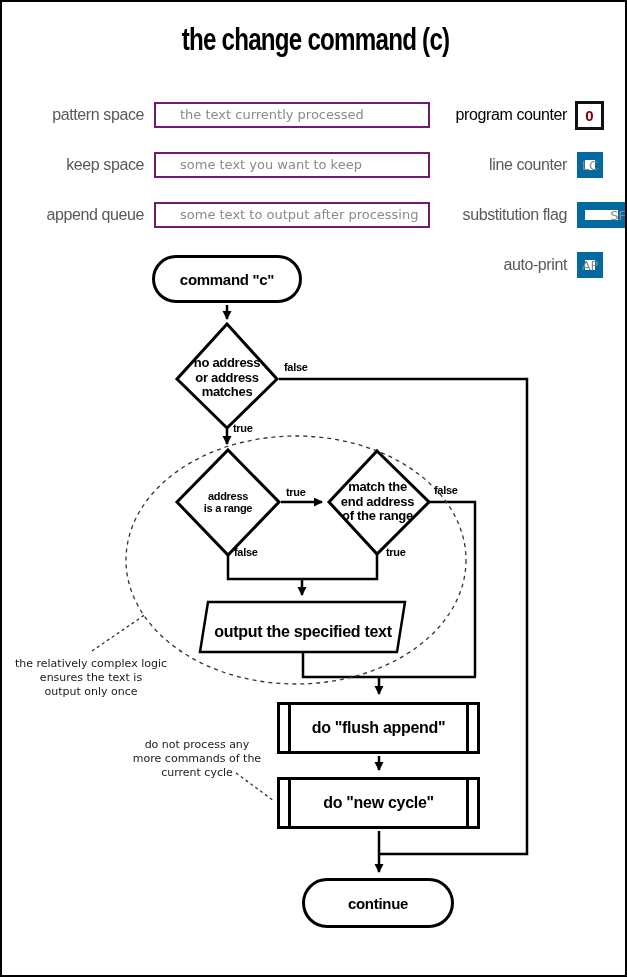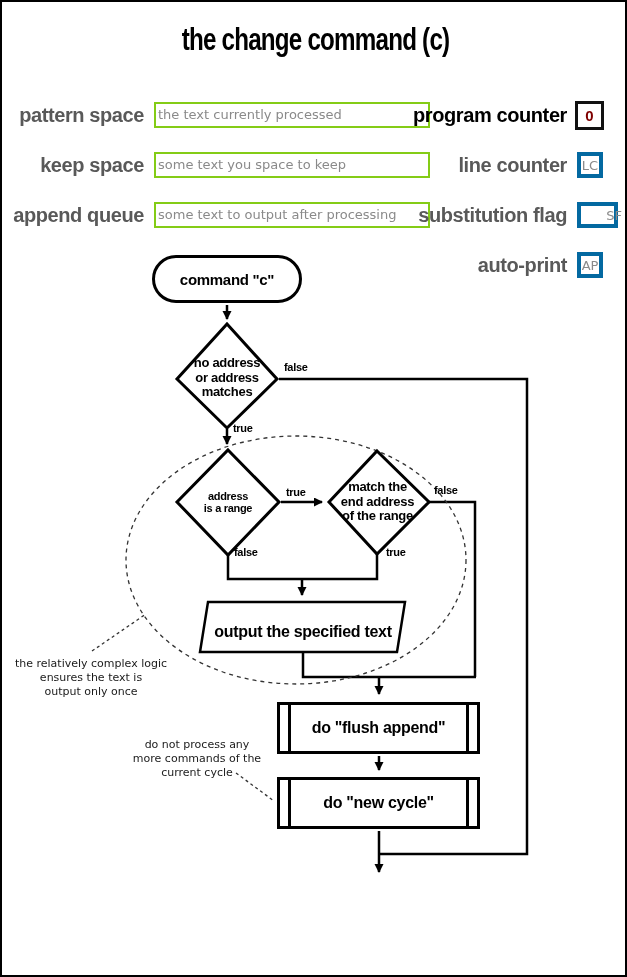--- a/index.html
+++ b/index.html
@@ -15,39 +15,39 @@
   .abs { position: absolute; }
   .title {
     left: 0; top: 20px; width: 627px;
     text-align: center;
     font-size: 31px; font-weight: bold; letter-spacing: -1px;
     transform: scaleX(0.78);
     color: #000;
   }
   
   .fld-label {
-    font-size: 20px; font-weight: bold; letter-spacing: -0.4px;
+    font-size: 16px; font-weight: normal; letter-spacing: -0.4px;
     color: #595959; text-align: right;
     height: 26px; line-height: 26px;
   }
   .fld-label.dark { color: #000000; }
   .fld-box {
     box-sizing: border-box;
-    border: 2px solid #84cc16;
+    border: 2px solid #701a75;
     background: #fff;
     height: 26px; line-height: 22px;
     font-family: "DejaVu Sans", sans-serif;
     font-size: 13px; color: #8a8a8a;
-    padding-left: 2px;
+    padding-left: 24px;
     white-space: nowrap; overflow: hidden;
   }
   .reg-box {
     box-sizing: border-box;
     width: 26px; height: 26px;
-    border: 4px solid #0369a1;
+    border: 8px solid #0369a1;
     background: #fff;
     display: flex; align-items: center; justify-content: center;
     font-family: "DejaVu Sans", sans-serif;
     font-size: 13px; color: #8a8a8a;
   }
   .reg-box.pc {
     width: 29px; height: 29px;
     border: 3px solid #111;
     font-family: "Liberation Sans", sans-serif;
     font-size: 15px; font-weight: bold; color: #7f0000;
@@ -91,21 +91,21 @@
 <body>
 
 <div class="canvas">
 
   <div class="abs title">the change command (c)</div>
 
   <div class="abs fld-label" style="left:0; top:100px; width:142px;">pattern space</div>
   <div class="abs fld-box" style="left:152px; top:100px; width:276px;">the text currently processed</div>
 
   <div class="abs fld-label" style="left:0; top:150px; width:142px;">keep space</div>
-  <div class="abs fld-box" style="left:152px; top:150px; width:276px;">some text you space to keep</div>
+  <div class="abs fld-box" style="left:152px; top:150px; width:276px;">some text you want to keep</div>
 
   <div class="abs fld-label" style="left:0; top:200px; width:142px;">append queue</div>
   <div class="abs fld-box" style="left:152px; top:200px; width:276px;">some text to output after processing</div>
 
   <div class="abs fld-label dark" style="left:380px; top:100px; width:185px;">program counter</div>
   <div class="abs reg-box pc" style="left:573px; top:99px;">0</div>
 
   <div class="abs fld-label" style="left:380px; top:150px; width:185px;">line counter</div>
   <div class="abs reg-box" style="left:575px; top:150px;">LC</div>
 
@@ -166,20 +166,21 @@
     <i class="innerline" style="right:8px;"></i>
     <span>do "flush append"</span>
   </div>
 
   <div class="abs procbox" style="left:275px; top:775px; width:203px; height:52px;">
     <i class="innerline" style="left:8px;"></i>
     <i class="innerline" style="right:8px;"></i>
     <span>do "new cycle"</span>
   </div>
 
+  <div class="abs stadium" style="left:300px; top:876px; width:152px; height:50px;">continue</div>
 
   <div class="abs edge-label" style="left:282px; top:359px;">false</div>
   <div class="abs edge-label" style="left:231px; top:420px;">true</div>
   <div class="abs edge-label" style="left:284px; top:484px;">true</div>
   <div class="abs edge-label" style="left:232px; top:544px;">false</div>
   <div class="abs edge-label" style="left:432px; top:482px;">false</div>
   <div class="abs edge-label" style="left:384px; top:544px;">true</div>
 
   <div class="abs note" style="left:8px; top:655px; width:162px;">the relatively complex logic
 ensures the text is

